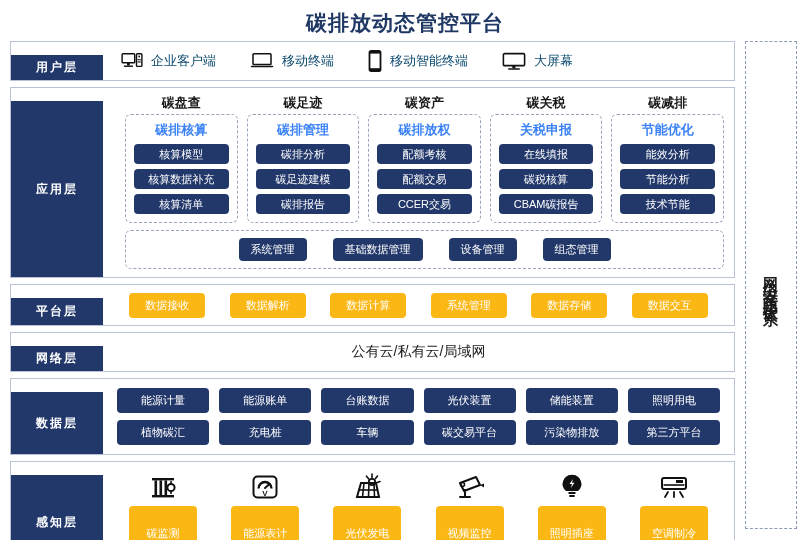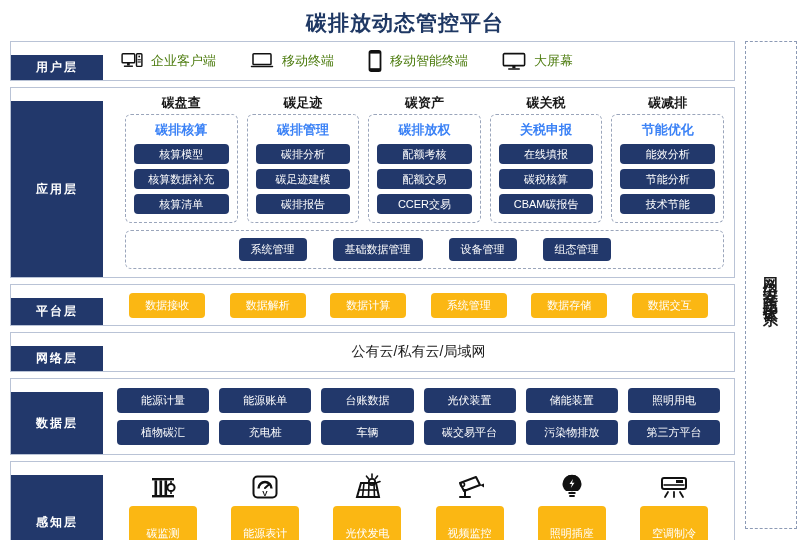--- a/index.html
+++ b/index.html
@@ -40,21 +40,21 @@
     margin-top:13px;
   }
   .layer-body{flex:1 1 auto;position:relative;background:#ffffff;}
 
   
   .user-row{
     height:38px;display:flex;align-items:center;
     padding-left:18px;gap:34px;
   }
   .user-item{display:flex;align-items:center;gap:8px;}
-  .user-item .lbl{font-size:13px;color:#4d7c0f;}
+  .user-item .lbl{font-size:13px;color:#0c4a6e;}
   .ico{display:inline-block;flex:0 0 auto;line-height:0;}
 
   
   .app-body{padding:6px 10px 8px 22px;}
   .group-row{display:flex;justify-content:space-between;gap:9px;}
   .group{flex:1 1 0;min-width:0;}
   .group-title{
     text-align:center;font-size:13px;font-weight:bold;color:#1a1a1a;
     margin-bottom:2px;
   }

